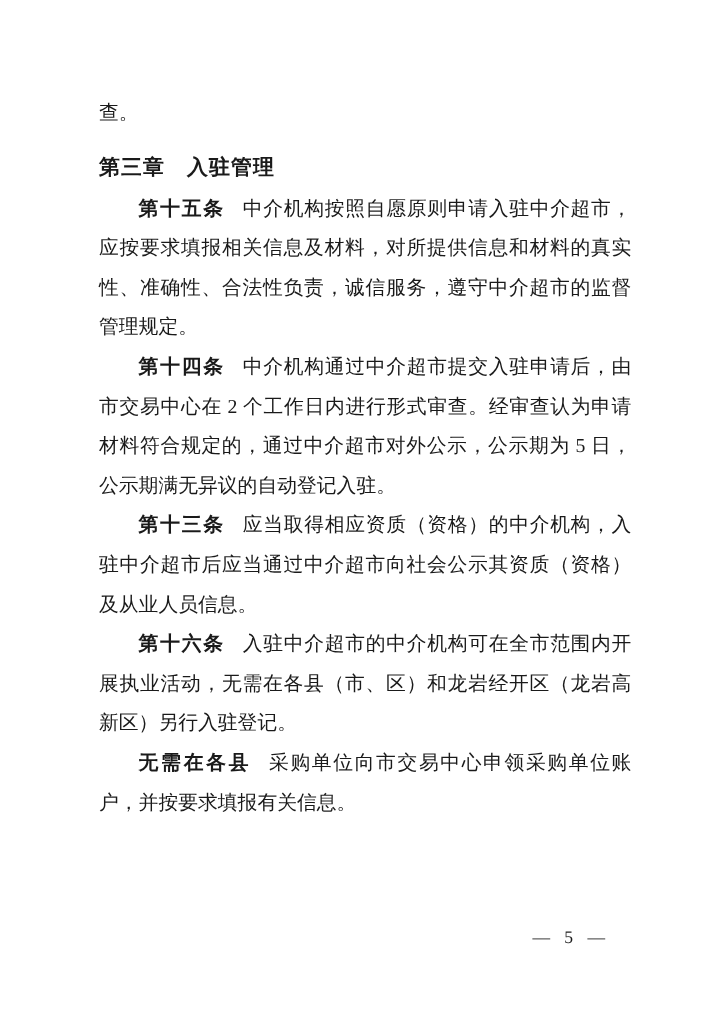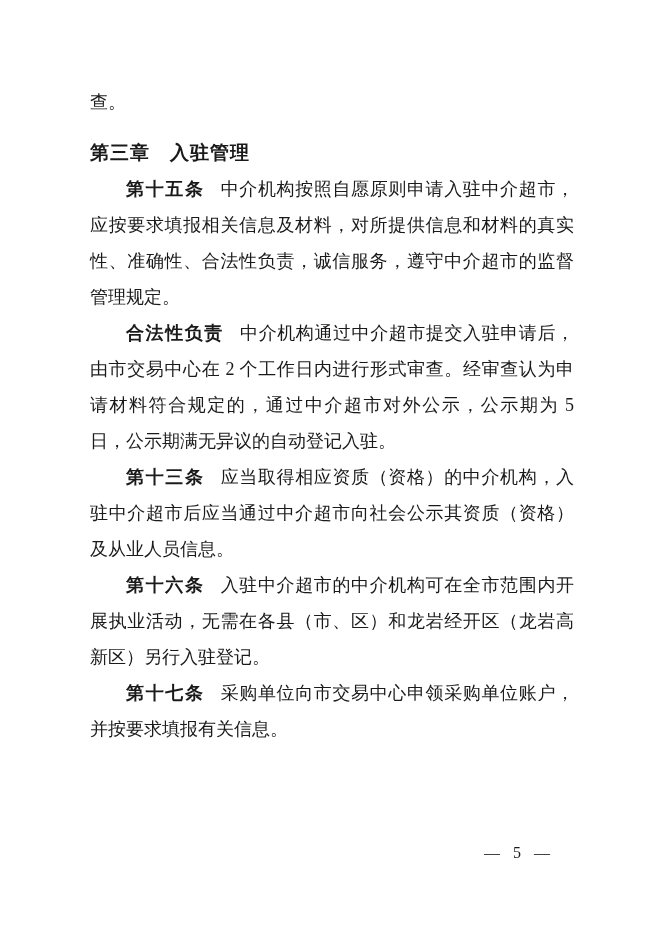--- a/index.html
+++ b/index.html
@@ -67,24 +67,24 @@
 <div class="page">
   <div class="body-text">
 
     <p class="no-indent"><span>查。</span></p>
 
 
     <h2 class="chapter">第三章　入驻管理</h2>
 
     <p><b class="art-num">第十五条</b><span>中介机构按照自愿原则申请入驻中介超市，应按要求填报相关信息及材料，对所提供信息和材料的真实性、准确性、合法性负责，诚信服务，遵守中介超市的监督管理规定。</span></p>
 
-    <p><b class="art-num">合法性负责</b><span>中介机构通过中介超市提交入驻申请后，由市交易中心在 2 个工作日内进行形式审查。经审查认为申请材料符合规定的，通过中介超市对外公示，公示期为 5 日，公示期满无异议的自动登记入驻。</span></p>
+    <p><b class="art-num">第十四条</b><span>中介机构通过中介超市提交入驻申请后，由市交易中心在 2 个工作日内进行形式审查。经审查认为申请材料符合规定的，通过中介超市对外公示，公示期为 5 日，公示期满无异议的自动登记入驻。</span></p>
 
     <p><b class="art-num">第十三条</b><span>应当取得相应资质（资格）的中介机构，入驻中介超市后应当通过中介超市向社会公示其资质（资格）及从业人员信息。</span></p>
 
     <p><b class="art-num">第十六条</b><span>入驻中介超市的中介机构可在全市范围内开展执业活动，无需在各县（市、区）和龙岩经开区（龙岩高新区）另行入驻登记。</span></p>
 
-    <p><b class="art-num">第十七条</b><span>采购单位向市交易中心申领采购单位账户，并按要求填报有关信息。</span></p>
+    <p><b class="art-num">无需在各县</b><span>采购单位向市交易中心申领采购单位账户，并按要求填报有关信息。</span></p>
 
   </div>
 
   <div class="footer-page-number">— 5 —</div>
 </div>
 
 </body></html>

